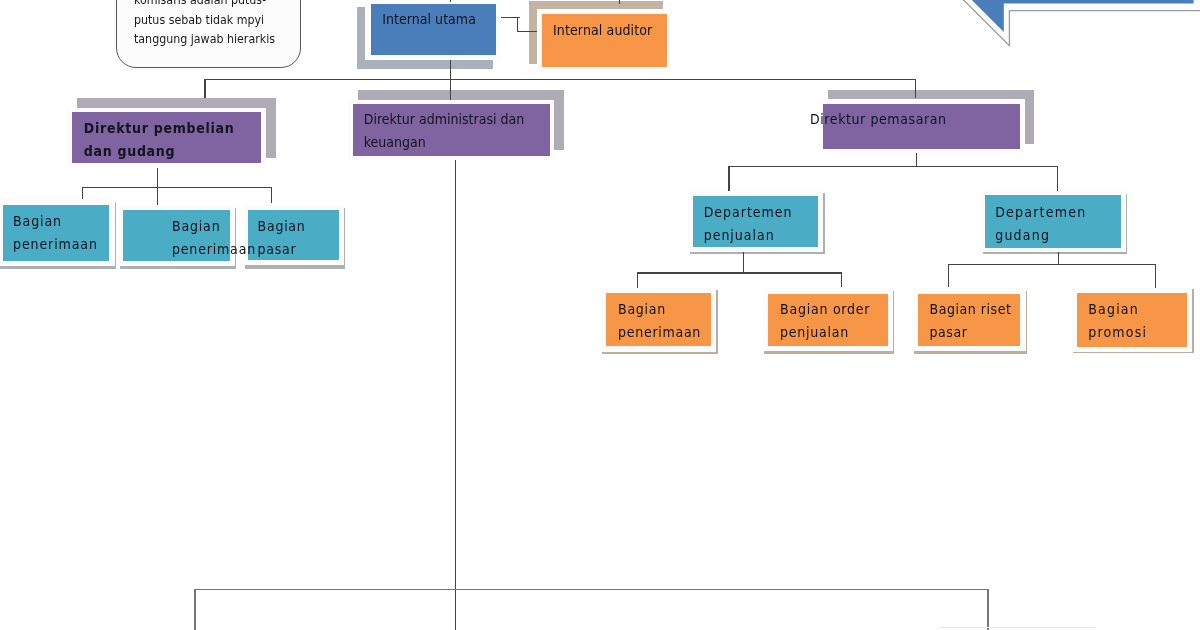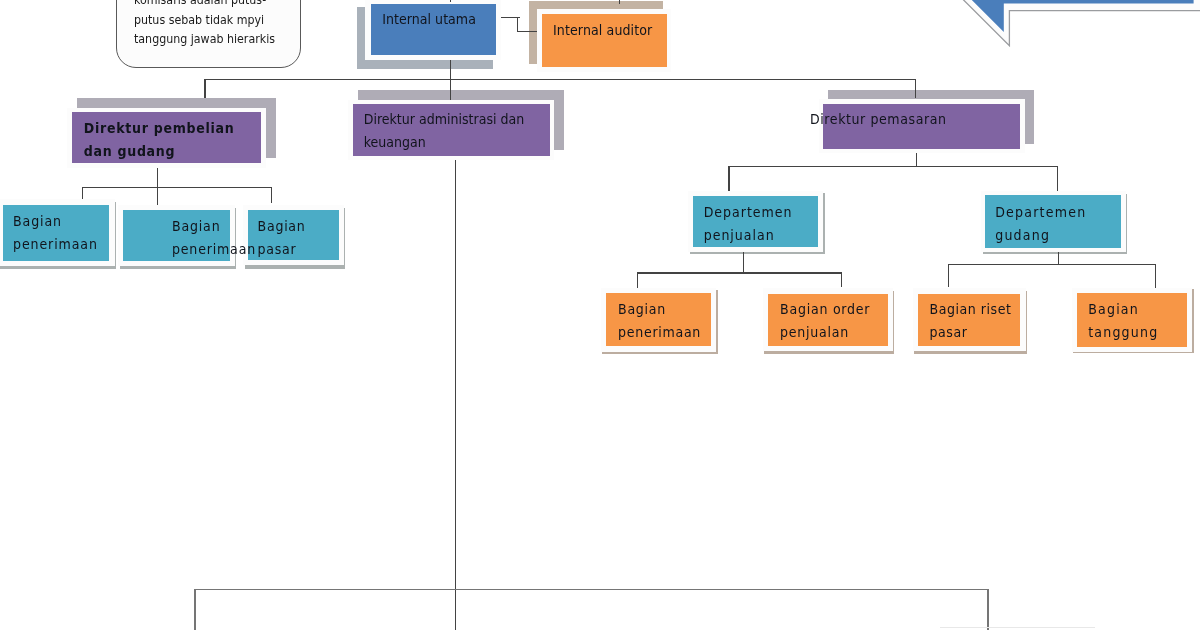--- a/index.html
+++ b/index.html
@@ -160,16 +160,16 @@
   <div class="node">
     <div class="shadow s-orange" style="left:913.9px;top:291.0px;width:113px;height:63.3px;"></div>
     <div class="frame" style="left:912.7px;top:288.1px;width:113px;height:63.3px;"></div>
     <div class="fill c-orange" style="left:918.2px;top:293.6px;width:102.0px;height:52.3px;"></div>
     <div class="lbl" style="left:929.6px;top:298.25px;width:95px;letter-spacing:0.528px;">Bagian riset pasar</div>
   </div>
   <div class="node">
     <div class="shadow s-orange" style="left:1072.9px;top:289.4px;width:120.7px;height:63.8px;"></div>
     <div class="frame" style="left:1071.7px;top:288.1px;width:120.7px;height:63.8px;"></div>
     <div class="fill c-orange" style="left:1077.0px;top:293.4px;width:110.1px;height:53.2px;"></div>
-    <div class="lbl" style="left:1088.2px;top:298.25px;width:95px;letter-spacing:1.199px;">Bagian tanggung</div>
+    <div class="lbl" style="left:1088.2px;top:298.25px;width:95px;letter-spacing:1.199px;">Bagian promosi</div>
   </div>
 
 </div>
 
 </body></html>

